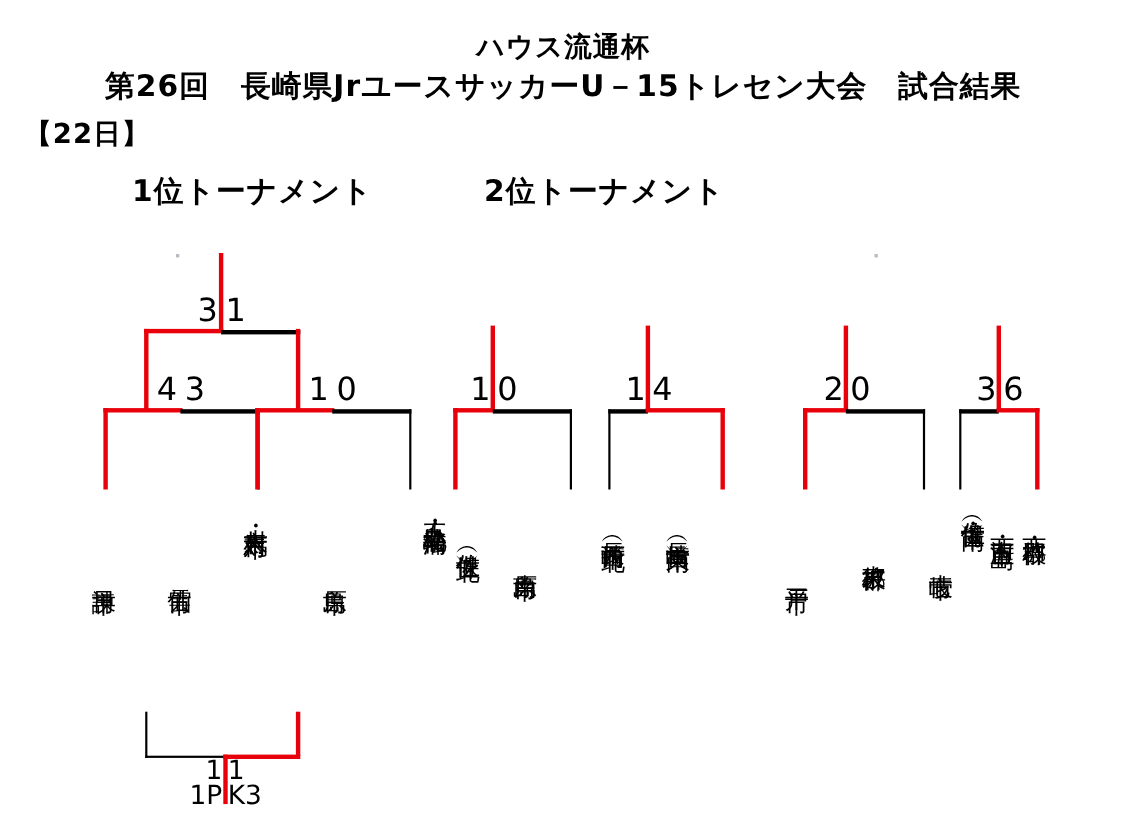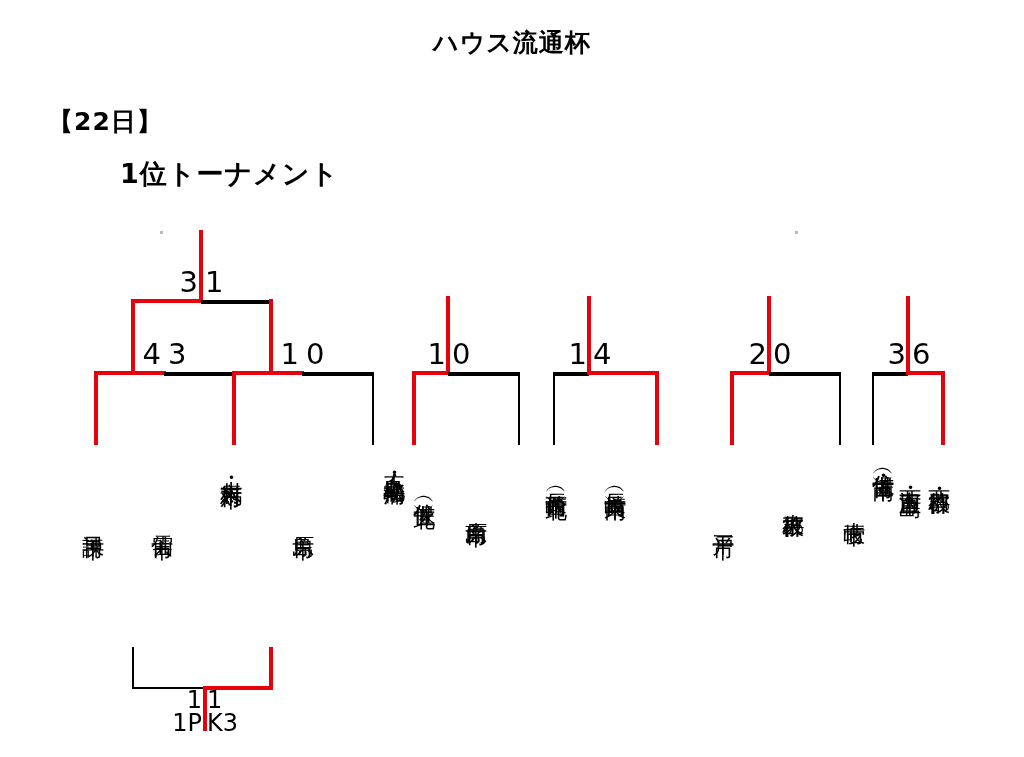--- a/index.html
+++ b/index.html
@@ -15,21 +15,21 @@
 
   
   .title-line{
     position:absolute;left:0;width:1024px;text-align:center;
     font-weight:bold;letter-spacing:1px;white-space:nowrap;
   }
   #title1{top:26px;font-size:25px;}
   #title2{top:60px;font-size:27px;}
   #daylabel{
     position:absolute;left:22px;top:105px;
-    font-size:25px;font-weight:bold;letter-spacing:1px;margin-left:26px;
+    font-size:25px;font-weight:bold;letter-spacing:1px;
   }
   .tour-head{
     position:absolute;font-size:27px;font-weight:bold;
     white-space:nowrap;letter-spacing:1px;
   }
 
   
   .seg{position:absolute;}
   .v{width:4px;}
   .h{height:4px;}
@@ -63,23 +63,25 @@
     position:absolute;font-size:24px;white-space:nowrap;line-height:1;
   }
   .dot-artifact{position:absolute;width:3px;height:3px;background:#b9b9c4;}
 </style>
 </head>
 <body>
 
 <div id="stage">
 
   <div class="title-line" id="title1">ハウス流通杯</div>
+  <div class="title-line" id="title2">第26回　長崎県JrユースサッカーU－15トレセン大会　試合結果</div>
   <div id="daylabel">【22日】</div>
 
   <div class="tour-head" style="left:120px;top:156px;">1位トーナメント</div>
+  <div class="tour-head" style="left:440px;top:156px;">2位トーナメント</div>
 
   <div>
 
     <div class="dot-artifact" style="left:160px;top:231px;"></div>
 
     <div class="seg v red" style="left:199px;top:230px;height:72px;"></div>
 
     <div class="seg h red" style="left:131px;top:299px;width:72px;"></div>
     <div class="seg h blk" style="left:201px;top:300px;width:72px;"></div>
     <div class="seg v red" style="left:131px;top:299px;height:73px;"></div>

